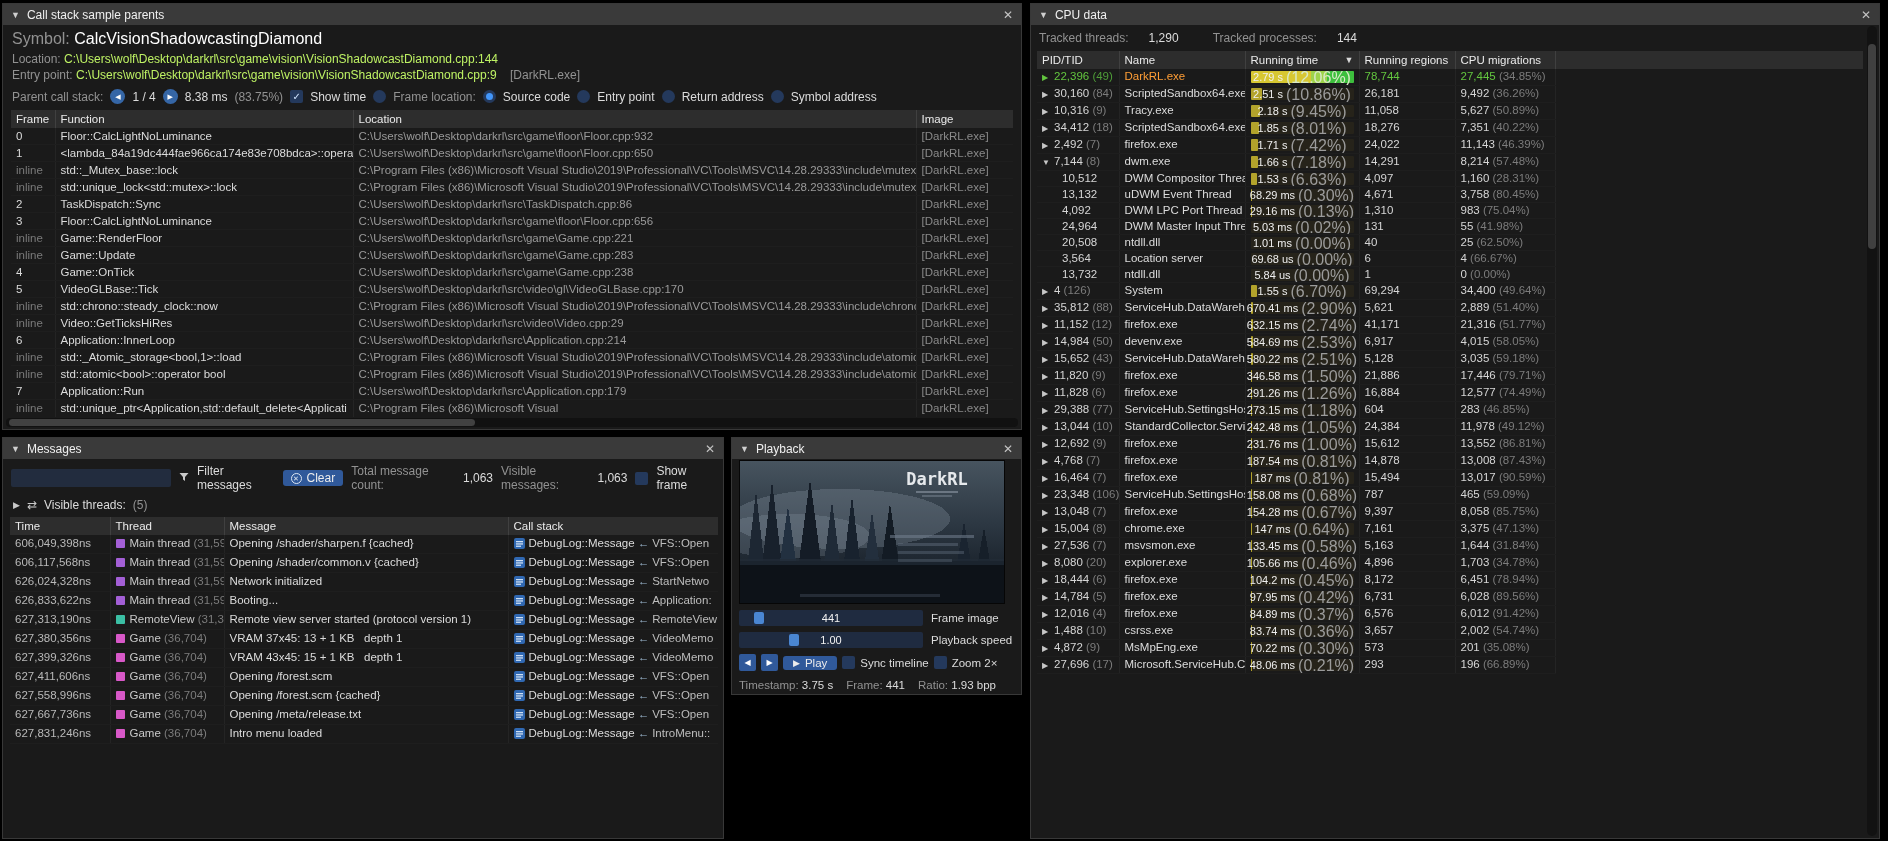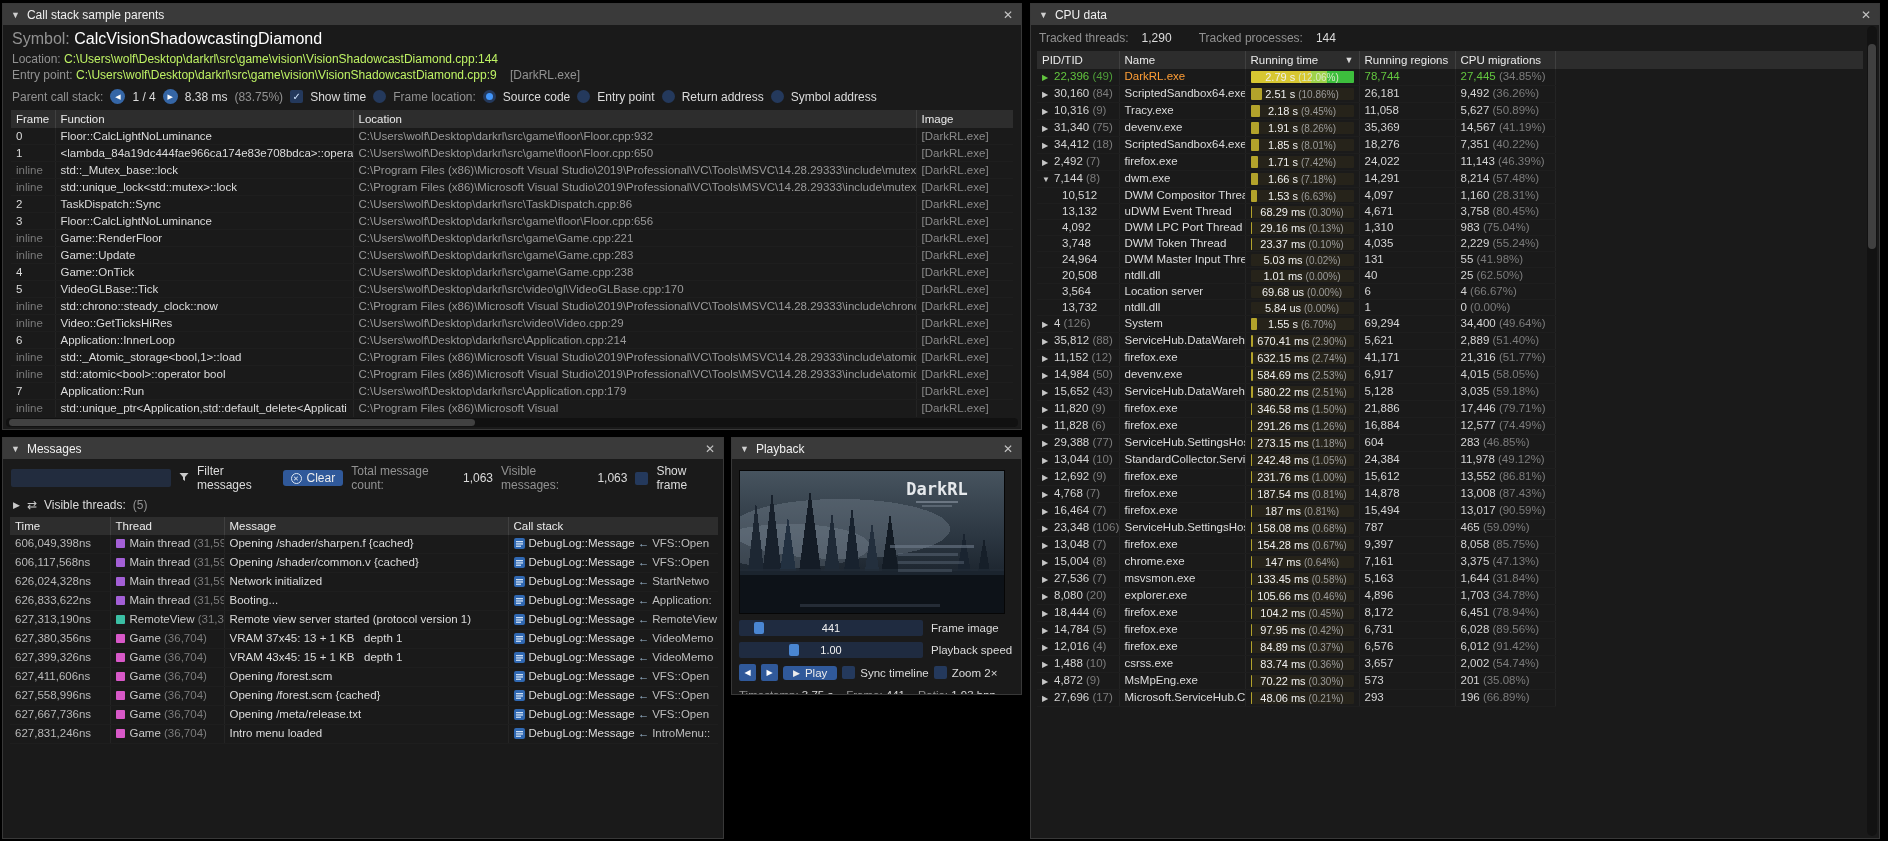--- a/index.html
+++ b/index.html
@@ -60,50 +60,50 @@
   .msg-table .c-time{color:#b9b9b9}
   .chip{display:inline-block;width:9px;height:9px;border-radius:1px;margin-right:5px;vertical-align:-1px}
   .tname{color:#c9c9c9}
   .c-msg{white-space:pre}
   .cs-icon{display:inline-block;vertical-align:-2px;margin-right:4px}
   .cs-arrow{color:#9fbcd4;margin:0 3px}
   .cs-target{color:#bdbdbd}
 
   
   #panel-playback{left:731px;top:437px;width:291px;height:258px}
-  .pb-body{padding:11px 7px;display:flex;flex-direction:column;gap:6px}
+  .pb-body{padding:1px 7px;display:flex;flex-direction:column;gap:6px}
   .pb-img{width:266px;height:144px;background:#10151c;border:1px solid #060606}
   .pb-row{display:flex;align-items:center;gap:8px}
   .slider{position:relative;width:184px;height:16px;background:#1f2b40;border-radius:2px;flex:0 0 auto}
   .grab{position:absolute;top:2px;width:10px;height:12px;background:#4a86d2;border-radius:2px}
   .sval{position:absolute;inset:0;display:flex;align-items:center;justify-content:center;font-size:11px;color:#f2f2f2}
   .pb-label{font-size:11.5px}
   .pb-ctl{gap:5px;font-size:11.5px}
   .play-btn{padding:1px 10px;font-size:11.5px}
   .play-glyph{font-size:9px}
   .pb-info{display:flex;gap:13px;font-size:11.5px;margin-top:2px}
 
   
   #panel-cpu{left:1030px;top:3px;width:850px;height:836px}
-  .cpu-info{display:flex;align-items:center;gap:13px;padding:6px 8px;flex:0 0 auto}
+  .cpu-info{display:flex;align-items:center;gap:20px;padding:6px 8px;flex:0 0 auto}
   .cpu-body{flex:1;overflow:hidden;position:relative;padding:0 0 0 6px}
   .cpu-table{width:826px}
   .cpu-table td{height:16px;line-height:15px;padding:0 5px}
   .th-time{display:flex;align-items:center;justify-content:space-between}
   .sort{font-size:9px;color:#d8d8d8}
   .tree-arrow{display:inline-block;width:12px;font-size:8px;color:#c6c6c6}
   tr.child td.c-pid{padding-left:13px}
   tr.child .tree-arrow{visibility:hidden}
   .pid-v{color:#d6d6d6}
   .c-name{color:#dcdcdc}
   .meter{position:relative;height:12px;margin-top:2px;display:flex;align-items:center;justify-content:center;gap:3px;background:#26231a;border-radius:1px}
   .bar{position:absolute;left:0;top:0;bottom:0;background:#b3a32b;border-radius:1px}
   .meter span{position:relative;z-index:1}
   .tt{color:#efefef;font-size:11px}
-  .tp{color:#9b9b9b;font-size:10px}
+  .tp{color:#9b9b9b;font-size:16px}
   .c-r{color:#d6d6d6}
   .m-v{color:#d6d6d6}
   td.c-fill{border-right:none;border-bottom:none}
   tr.hl .pid-v,tr.hl .tree-arrow,tr.hl .c-r,tr.hl .m-v{color:#63c63f}
   tr.hl .c-pid .dim2{color:#4f9e38}
   tr.hl .c-name{color:#ff9e36}
   tr.hl .bar{background:linear-gradient(90deg,#d7c732 0 58%,#9ed34a 58% 74%,#3dbf3d 74% 100%)}
   tr.hl .tp{color:#d9e9c6}
   .vscroll{position:absolute;top:22px;right:2px;bottom:2px;width:10px;background:#121212;border-radius:5px}
   .vthumb{position:absolute;left:1px;right:1px;top:18px;height:205px;background:#404040;border-radius:5px}
@@ -654,34 +654,20 @@
                 <div class="bar" style="width: 9.5%;"></div>
                 <span class="tt">2.18 s</span>
                 <span class="tp">(9.45%)</span>
               </div>
             </td>
             <td class="c-r">11,058</td>
             <td class="c-m"><span class="m-v">5,627</span> <span class="dim2">(50.89%)</span></td>
             <td class="c-fill"></td>
           </tr>
 
-          <tr>
-            <td class="c-pid"><span class="tree-arrow">▶</span><span class="pid-v">31,340</span> <span class="dim2">(75)</span></td>
-            <td class="c-name">devenv.exe</td>
-            <td class="c-time">
-              <div class="meter">
-                <div class="bar" style="width: 8.3%;"></div>
-                <span class="tt">1.91 s</span>
-                <span class="tp">(8.26%)</span>
-              </div>
-            </td>
-            <td class="c-r">35,369</td>
-            <td class="c-m"><span class="m-v">14,567</span> <span class="dim2">(41.19%)</span></td>
-            <td class="c-fill"></td>
-          </tr>
 
           <tr>
             <td class="c-pid"><span class="tree-arrow">▶</span><span class="pid-v">34,412</span> <span class="dim2">(18)</span></td>
             <td class="c-name">ScriptedSandbox64.exe</td>
             <td class="c-time">
               <div class="meter">
                 <div class="bar" style="width: 8%;"></div>
                 <span class="tt">1.85 s</span>
                 <span class="tp">(8.01%)</span>
               </div>
@@ -759,34 +745,20 @@
                 <div class="bar" style="width: 0.13%;"></div>
                 <span class="tt">29.16 ms</span>
                 <span class="tp">(0.13%)</span>
               </div>
             </td>
             <td class="c-r">1,310</td>
             <td class="c-m"><span class="m-v">983</span> <span class="dim2">(75.04%)</span></td>
             <td class="c-fill"></td>
           </tr>
 
-          <tr class="child">
-            <td class="c-pid"><span class="tree-arrow"></span><span class="pid-v">3,748</span> <span class="dim2"></span></td>
-            <td class="c-name">DWM Token Thread</td>
-            <td class="c-time">
-              <div class="meter">
-                <div class="bar" style="width: 0.1%;"></div>
-                <span class="tt">23.37 ms</span>
-                <span class="tp">(0.10%)</span>
-              </div>
-            </td>
-            <td class="c-r">4,035</td>
-            <td class="c-m"><span class="m-v">2,229</span> <span class="dim2">(55.24%)</span></td>
-            <td class="c-fill"></td>
-          </tr>
 
           <tr class="child">
             <td class="c-pid"><span class="tree-arrow"></span><span class="pid-v">24,964</span> <span class="dim2"></span></td>
             <td class="c-name">DWM Master Input Thread</td>
             <td class="c-time">
               <div class="meter">
                 <div class="bar" style="width: 0.02%;"></div>
                 <span class="tt">5.03 ms</span>
                 <span class="tp">(0.02%)</span>
               </div>

